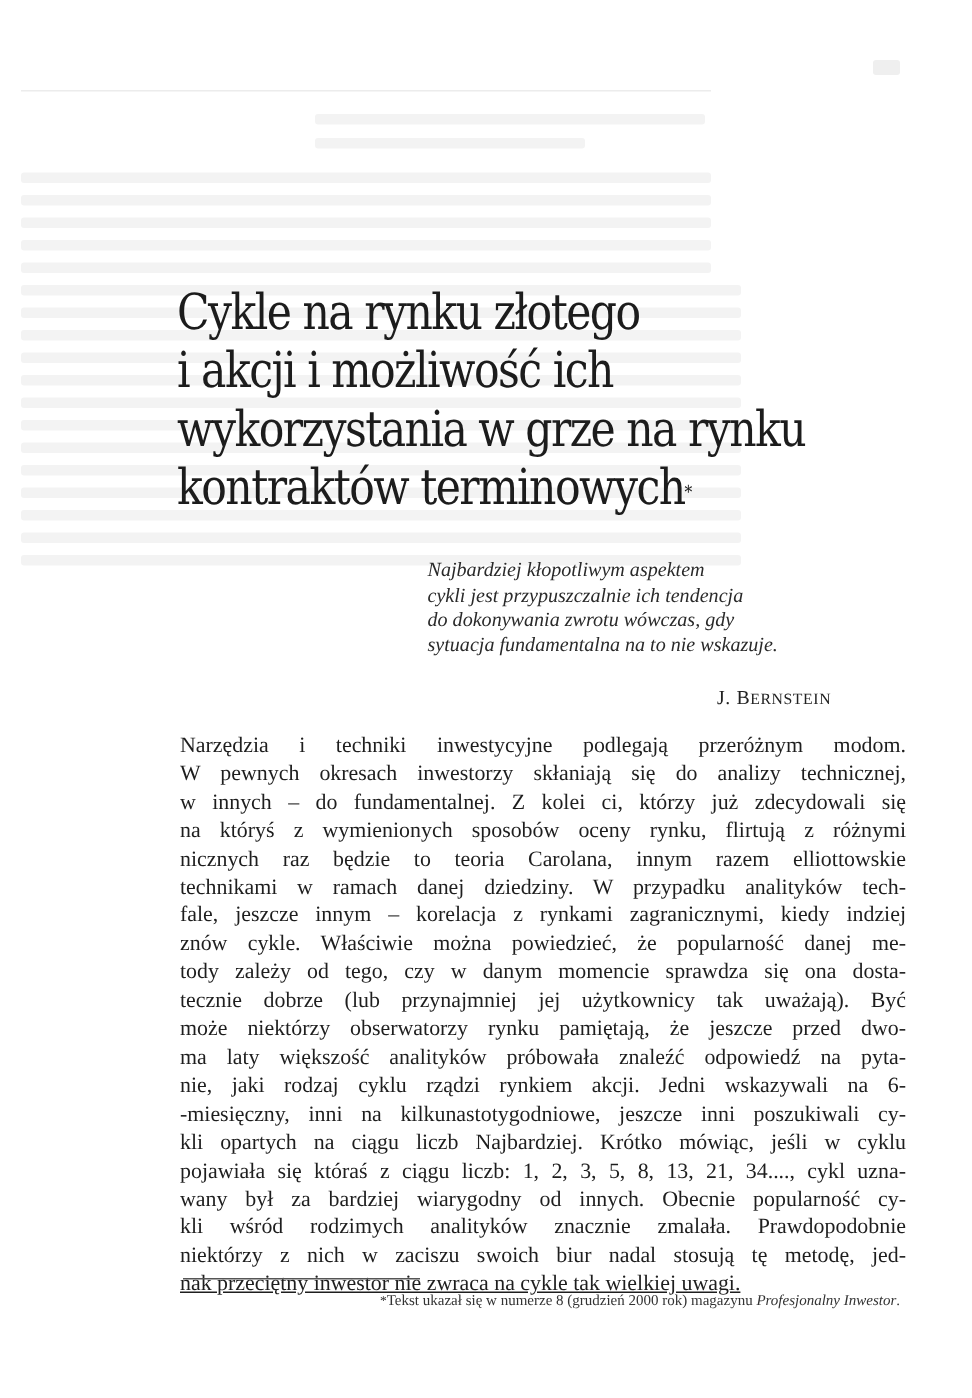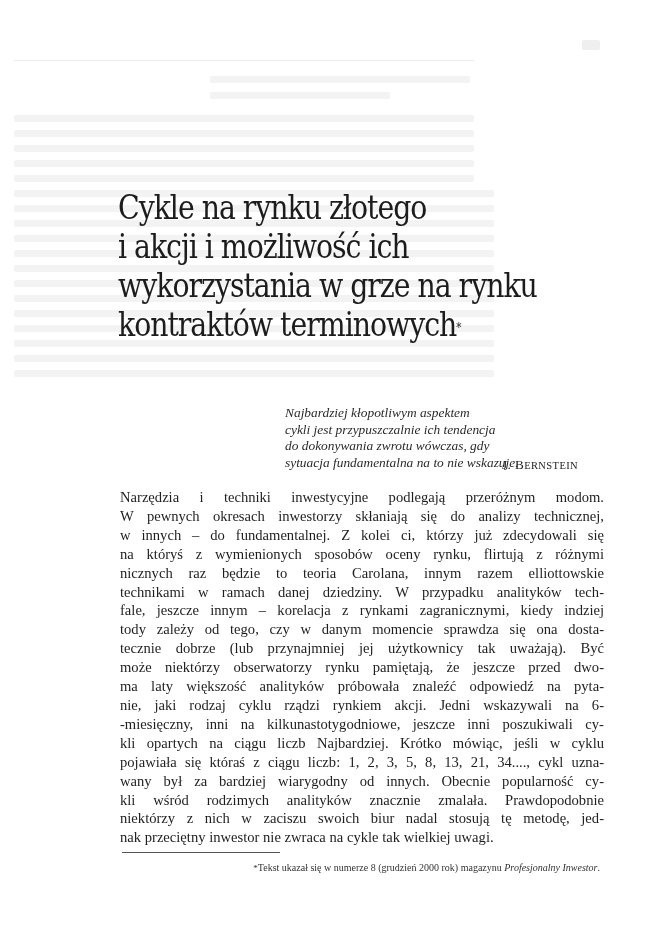--- a/index.html
+++ b/index.html
@@ -30,38 +30,38 @@
     position: absolute; left: 118px; top: 188px; width: 440px;
     font-family: "DejaVu Serif", "Liberation Serif", serif;
     font-size: 33px; line-height: 39px; color: #1c1c1c;
     letter-spacing: -1.2px;
     transform: scaleX(0.86); transform-origin: left top;
     white-space: nowrap;
   }
   .title .line { display: block; }
   .title sup { font-size: 12px; vertical-align: top; position: relative; top: 4px; }
   .epigraph {
-    position: absolute; left: 285px; top: 405px; width: 300px;
+    position: absolute; left: 285px; top: 372px; width: 300px;
     font-style: italic; font-size: 13.4px; line-height: 16.5px; color: #2a2a2a;
   }
   .epigraph .line { display: block; white-space: nowrap; }
   .author {
     position: absolute; left: 478px; top: 457px;
-    font-size: 13.2px; letter-spacing: 0.4px; color: #222; margin-left: 24px;
+    font-size: 13.2px; letter-spacing: 0.4px; color: #222;
   }
   .author .sc { font-size: 10.5px; }
   .body-text {
     position: absolute; left: 120px; top: 488px; width: 484px;
     font-size: 14.6px; line-height: 18.9px; color: #1e1e1e;
   }
   .body-text .line {
     display: block; white-space: nowrap; text-align: justify;
     text-align-last: justify;
   }
-  .body-text .line.last { text-align-last: left; }
+  .body-text .line.last { text-align-last: left; text-decoration: underline; }
   .footnote-rule {
     position: absolute; left: 122px; top: 852px; width: 158px; height: 1px;
     background: #555;
   }
   .footnote {
     position: absolute; left: 120px; top: 862px; width: 480px;
     font-size: 10px; color: #333; white-space: nowrap; text-align: right;
   }
   .footnote .mark { display: inline-block; width: 26px; font-size: 9px; }
   .footnote em { font-style: italic; }
@@ -113,20 +113,21 @@
 </div>
 
 <div class="body-text">
   <span class="line">Narzędzia i techniki inwestycyjne podlegają przeróżnym modom.</span>
   <span class="line">W pewnych okresach inwestorzy skłaniają się do analizy technicznej,</span>
   <span class="line">w innych – do fundamentalnej. Z kolei ci, którzy już zdecydowali się</span>
   <span class="line">na któryś z wymienionych sposobów oceny rynku, flirtują z różnymi</span>
   <span class="line">nicznych raz będzie to teoria Carolana, innym razem elliottowskie</span>
   <span class="line">technikami w ramach danej dziedziny. W przypadku analityków tech-</span>
   <span class="line">fale, jeszcze innym – korelacja z rynkami zagranicznymi, kiedy indziej</span>
+  <span class="line">znów cykle. Właściwie można powiedzieć, że popularność danej me-</span>
   <span class="line">tody zależy od tego, czy w danym momencie sprawdza się ona dosta-</span>
   <span class="line">tecznie dobrze (lub przynajmniej jej użytkownicy tak uważają). Być</span>
   <span class="line">może niektórzy obserwatorzy rynku pamiętają, że jeszcze przed dwo-</span>
   <span class="line">ma laty większość analityków próbowała znaleźć odpowiedź na pyta-</span>
   <span class="line">nie, jaki rodzaj cyklu rządzi rynkiem akcji. Jedni wskazywali na 6-</span>
   <span class="line">-miesięczny, inni na kilkunastotygodniowe, jeszcze inni poszukiwali cy-</span>
   <span class="line">kli opartych na ciągu liczb Najbardziej. Krótko mówiąc, jeśli w cyklu</span>
   <span class="line">pojawiała się któraś z ciągu liczb: 1, 2, 3, 5, 8, 13, 21, 34...., cykl uzna-</span>
   <span class="line">wany był za bardziej wiarygodny od innych. Obecnie popularność cy-</span>
   <span class="line">kli wśród rodzimych analityków znacznie zmalała. Prawdopodobnie</span>

